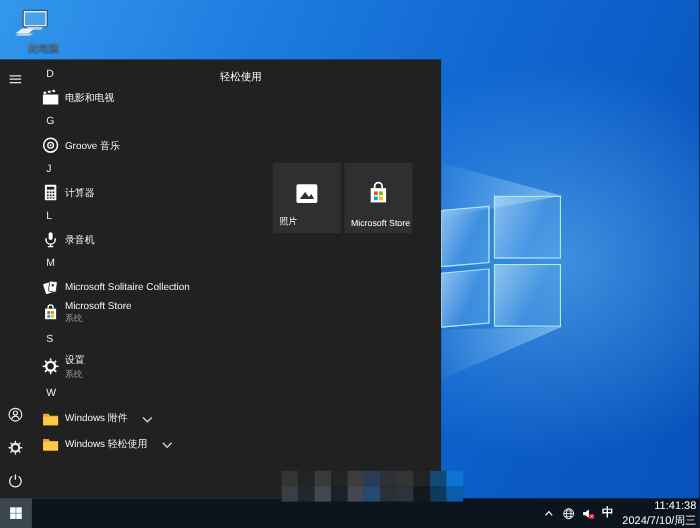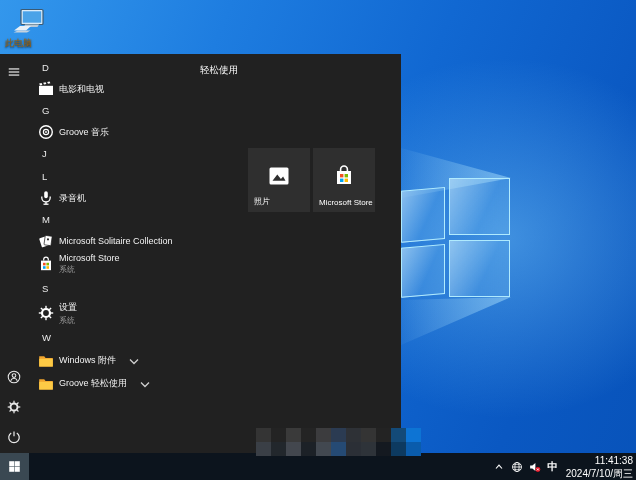--- a/index.html
+++ b/index.html
@@ -17,21 +17,21 @@
   #beam-up{left:401px;top:148px;width:110px;height:50px;clip-path:polygon(100% 60%,0 0,0 100%)}
   #beam-down{left:401px;top:297px;width:110px;height:48px;clip-path:polygon(100% 0,0 6%,0 100%)}
   .pane{border:1.5px solid rgba(180,238,255,.95);
         background:linear-gradient(115deg,rgba(218,246,255,.55),rgba(135,205,248,.18) 60%,rgba(120,190,240,.3))}
   #pane-tl{left:401px;top:187px;width:44px;height:52px;transform:skewY(-5deg);transform-origin:right center}
   #pane-bl{left:401px;top:244px;width:44px;height:50px;transform:skewY(-5deg);transform-origin:right center}
   #pane-tr{left:449px;top:178px;width:61px;height:57px}
   #pane-br{left:449px;top:240px;width:61px;height:57px}
 
   
-  #this-pc{left:5px;top:8px;width:48px;text-align:left;color:#a16207;cursor:default}
+  #this-pc{left:5px;top:8px;width:48px;text-align:right;color:#737373;cursor:default}
   #this-pc .icn{width:34px;height:28px;margin:0 auto;display:block}
   #this-pc .dlabel{font-size:9px;text-shadow:0 1px 2px rgba(0,0,0,.85);margin-top:1px;display:block}
 
   
   #start-menu{left:0;top:54px;width:401px;height:399px;background:#212121;color:#f0f0f0;z-index:5}
   #rail{left:0;top:0;width:28px;height:100%}
   .rail-btn{width:28px;height:26px;display:flex;align-items:center;justify-content:center}
   .rail-btn .icn{width:14px;height:14px}
   #rail-hamburger{position:absolute;top:5px;left:0}
   #rail-bottom{position:absolute;bottom:3px;left:0;display:flex;flex-direction:column;gap:4px}
@@ -168,20 +168,42 @@
               <circle cx="8" cy="8" r="6.3" stroke-width="1.4"></circle>
               <circle cx="8" cy="8" r="2.6" stroke-width="1.2"></circle>
               <circle cx="8" cy="8" r="0.9" fill="#fff" stroke="none"></circle>
             </svg>
           </span>
           <div class="al-text">
             <div class="al-label">Groove 音乐</div>
           </div>
         </div>
         <div class="al-row al-letter">J</div>
+        <div class="al-row al-app">
+          <span class="icn">
+            <svg viewBox="0 0 16 16">
+              <rect x="2.8" y="1" width="10.4" height="14" rx="0.8" fill="#fff"></rect>
+              <g fill="#212121">
+                <rect x="4.6" y="2.8" width="6.8" height="2.6"></rect>
+                <rect x="4.6" y="7" width="1.6" height="1.6"></rect>
+                <rect x="7.2" y="7" width="1.6" height="1.6"></rect>
+                <rect x="9.8" y="7" width="1.6" height="1.6"></rect>
+                <rect x="4.6" y="9.8" width="1.6" height="1.6"></rect>
+                <rect x="7.2" y="9.8" width="1.6" height="1.6"></rect>
+                <rect x="9.8" y="9.8" width="1.6" height="1.6"></rect>
+                <rect x="4.6" y="12.4" width="1.6" height="1.2"></rect>
+                <rect x="7.2" y="12.4" width="1.6" height="1.2"></rect>
+                <rect x="9.8" y="12.4" width="1.6" height="1.2"></rect>
+              </g>
+            </svg>
+          </span>
+          <div class="al-text">
+            <div class="al-label">计算器</div>
+          </div>
+        </div>
         <div class="al-row al-letter">L</div>
         <div class="al-row al-app">
           <span class="icn">
             <svg viewBox="0 0 16 16">
               <rect x="6.2" y="1.2" width="3.6" height="7" rx="1.8" fill="#fff"></rect>
               <g fill="none" stroke="#fff" stroke-width="1.3">
                 <path d="M3.8 6.5v1.2a4.2 4.2 0 0 0 8.4 0V6.5"></path>
                 <line x1="8" y1="12" x2="8" y2="14.2"></line>
                 <line x1="5.5" y1="14.2" x2="10.5" y2="14.2"></line>
               </g>
@@ -261,21 +283,21 @@
             </svg>
           </span>
         </div>
         <div class="al-row al-folder">
           <span class="icn">
             <svg viewBox="0 0 16 16">
               <path d="M1.2 3.2h5l1.4 1.7h7.2v8.7H1.2z" fill="#f0a42e"></path>
               <path d="M1.2 5.8h13.6v7.8H1.2z" fill="#fdca45"></path>
             </svg>
           </span>
-          <div class="al-label">Groove 轻松使用</div>
+          <div class="al-label">Windows 轻松使用</div>
           <span class="icn chev">
             <svg viewBox="0 0 16 16" fill="none" stroke="#cfcfcf" stroke-width="1.3">
               <polyline points="4,6.5 8,10.5 12,6.5"></polyline>
             </svg>
           </span>
         </div>
       </div>
 
     <div id="tiles" class="abs">
       <div id="tiles-header">轻松使用</div>

